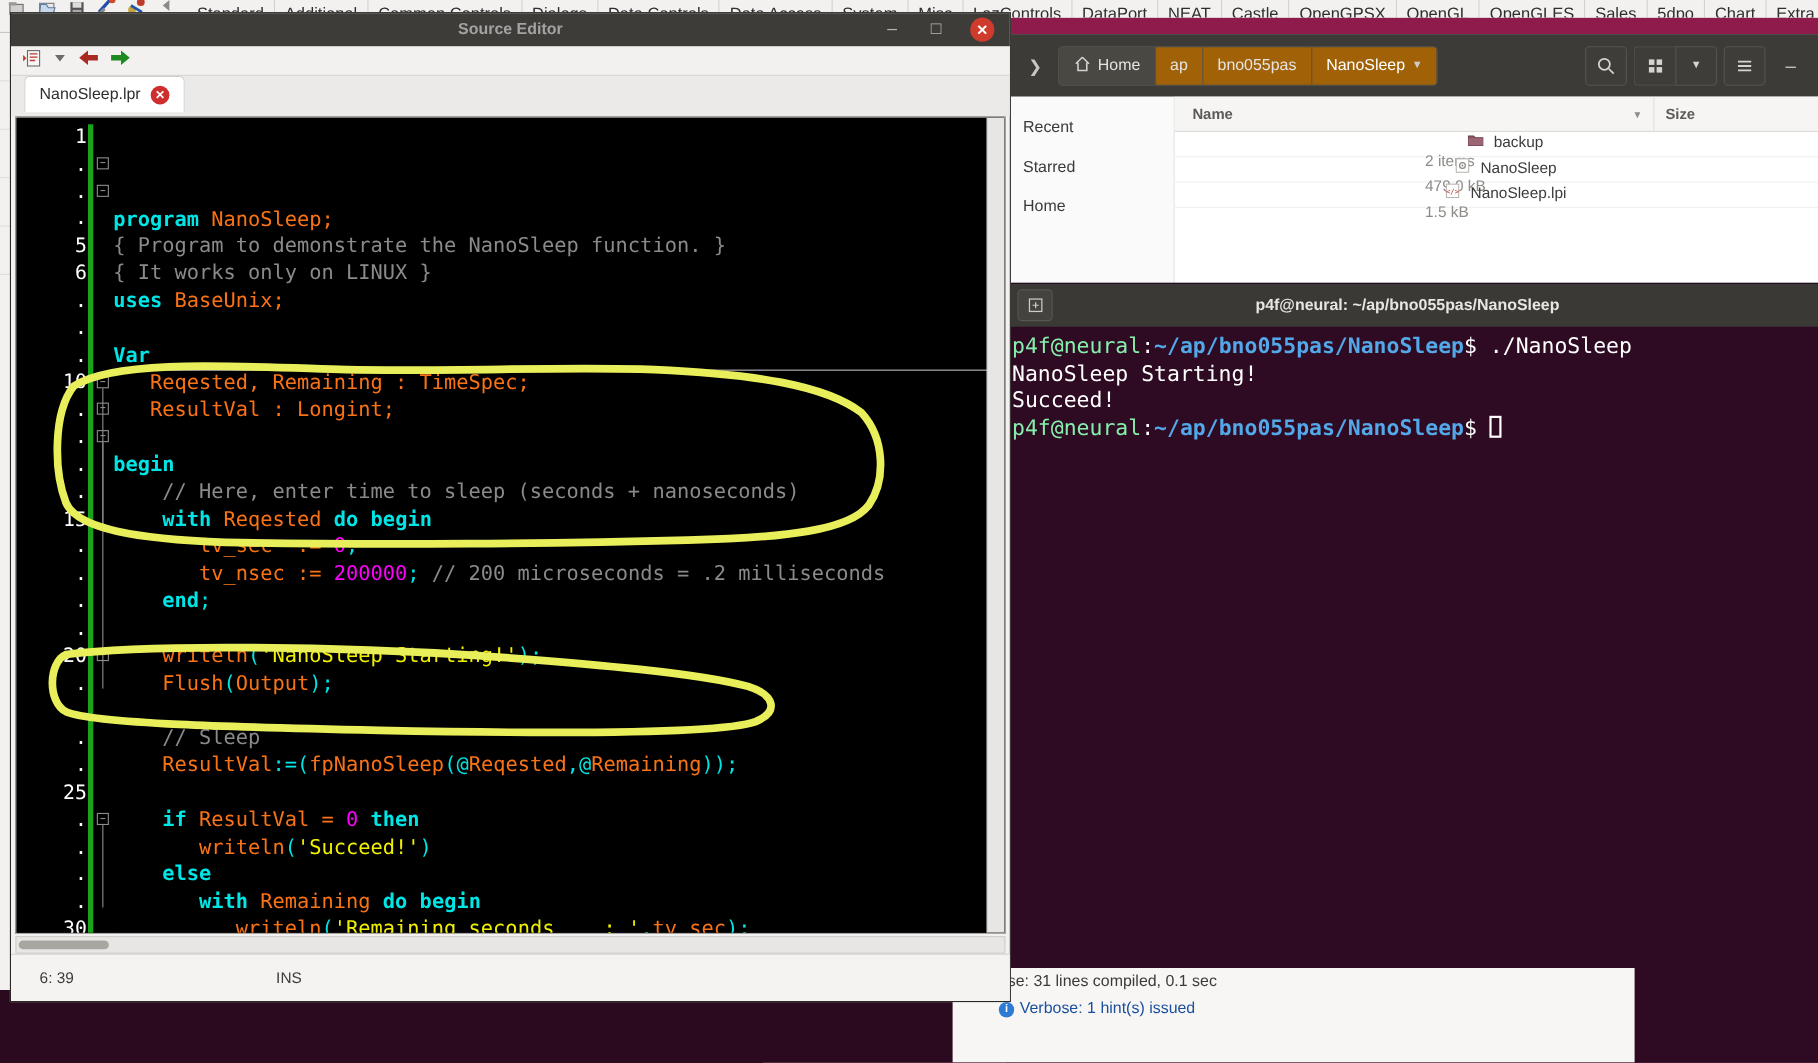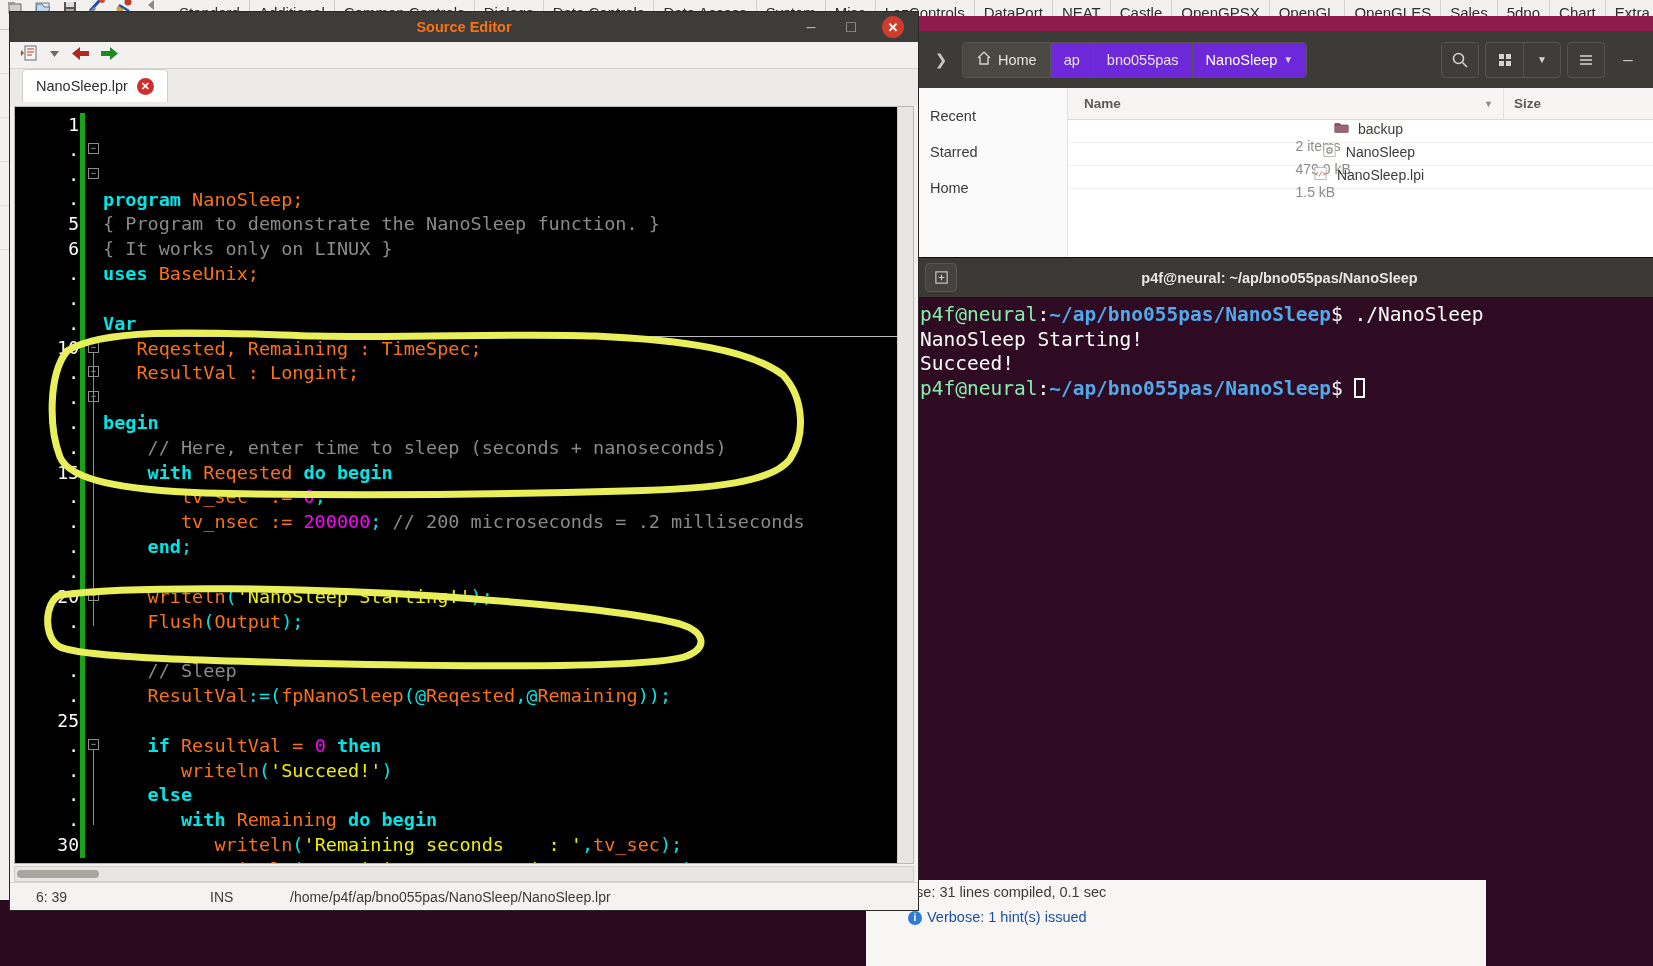--- a/index.html
+++ b/index.html
@@ -55,21 +55,21 @@
   }
   .crumbs {
     display: flex; align-items: center; height: 36px;
     border: 1px solid #56544f; border-radius: 4px; overflow: hidden;
     background: #46443f;
     margin-left: 4px;
   }
   .crumb {
     height: 36px; display: flex; align-items: center; gap: 6px;
     padding: 0 13px; color: #e6e3e0; font-size: 14.5px;
-    border-right: 1px solid #56544f; background: #6d28d9;
+    border-right: 1px solid #56544f; background: #a16207;
   }
   .crumb.first { background: #4a4843; }
   .crumb.last { border-right: none; }
   .crumb.current { color: #ffffff; }
   .hb-right { margin-left: auto; display: flex; align-items: center; gap: 6px; }
   .hb-btn {
     width: 38px; height: 36px;
     border: 1px solid #56544f; border-radius: 4px; background: #3f3d39;
     display: flex; align-items: center; justify-content: center; color: #d6d3d0;
   }
@@ -164,21 +164,21 @@
     background: #f2f1f0;
     border: 1px solid #2a2926;
     display: flex; flex-direction: column;
   }
   .se-titlebar {
     height: 30px; background: #3e3c39; position: relative;
     display: flex; align-items: center;
   }
   .se-title {
     position: absolute; left: 0; right: 0; text-align: center;
-    color: #f97316; font-size: 14.5px; font-weight: bold;
+    color: #a3a3a3; font-size: 14.5px; font-weight: bold;
   }
   .se-wbtns { margin-left: auto; display: flex; align-items: center; gap: 22px; padding-right: 14px; }
   .wb { width: 18px; height: 18px; display: flex; align-items: center; justify-content: center; color: #b9b6b3; }
   .wb.close {
     width: 22px; height: 22px; border-radius: 50%;
     background: #cf3b2d; color: #fff; font-size: 13px; font-weight: bold;
   }
   .se-toolbar {
     height: 27px; background: #f2f1f0; border-bottom: 1px solid #d6d3d0;
     display: flex; align-items: center; gap: 10px; padding-left: 10px;
@@ -239,22 +239,22 @@
 
   .se-hscroll {
     height: 16px; background: #e8e6e4; margin: 2px 4px 0 4px;
     border: 1px solid #cfccc9; position: relative;
   }
   .se-hthumb { position: absolute; left: 2px; top: 3px; width: 82px; height: 8px; background: #a9a6a2; border-radius: 4px; }
   .se-vscroll {
     position: absolute; right: 0; top: 0; bottom: 0; width: 16px; background: #e8e6e4; border-left: 1px solid #cfccc9;
   }
   .se-status {
-    height: 28px; background: #f4f3f2; border-top: 1px solid #d6d3d0;
-    display: flex; align-items: center; font-size: 14px; color: #3d3b39;
+    height: 43px; background: #f4f3f2; border-top: 1px solid #d6d3d0;
+    display: flex; align-items: center; font-size: 14px; color: #3d3b39; gap: 41px;
   }
   .st-caret { width: 200px; padding-left: 26px; }
   .st-ins { width: 80px; }
   .st-file { flex: 1; }
 </style>
 </head>
 <body>
 
 <div id="root">
 
@@ -574,17 +574,16 @@
       <div class="se-vscroll"></div>
     </div>
 
     <div class="se-hscroll">
       <div class="se-hthumb"></div>
     </div>
 
     <div class="se-status">
       <div class="st-caret">6: 39</div>
       <div class="st-ins">INS</div>
-      <div class="st-file">/home/p4f/ap/bno055pas/NanoSleep/NanoSleep.lpr</div>
     </div>
   </div>
 
 </div>
 
 </body></html>

